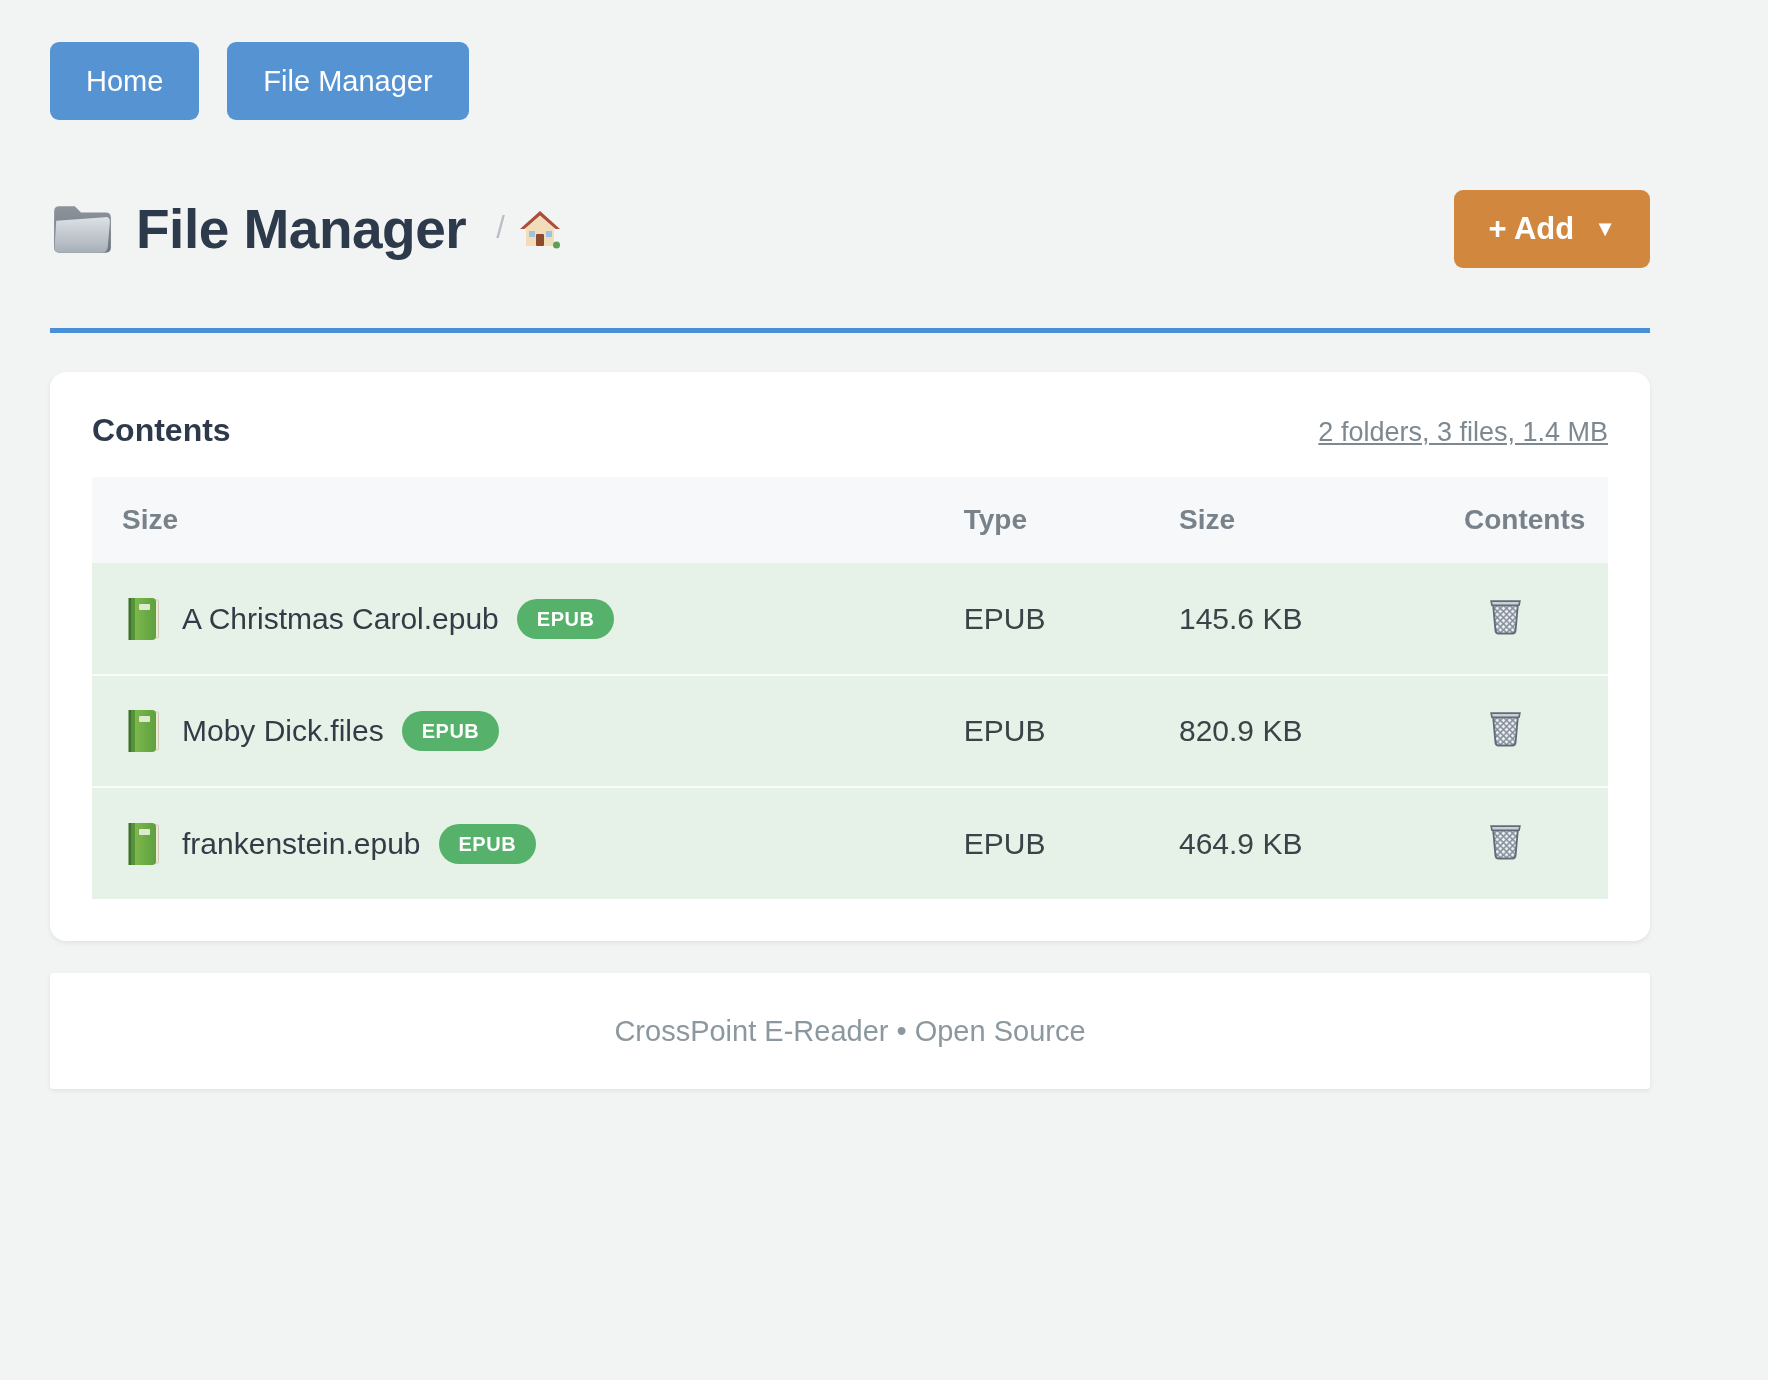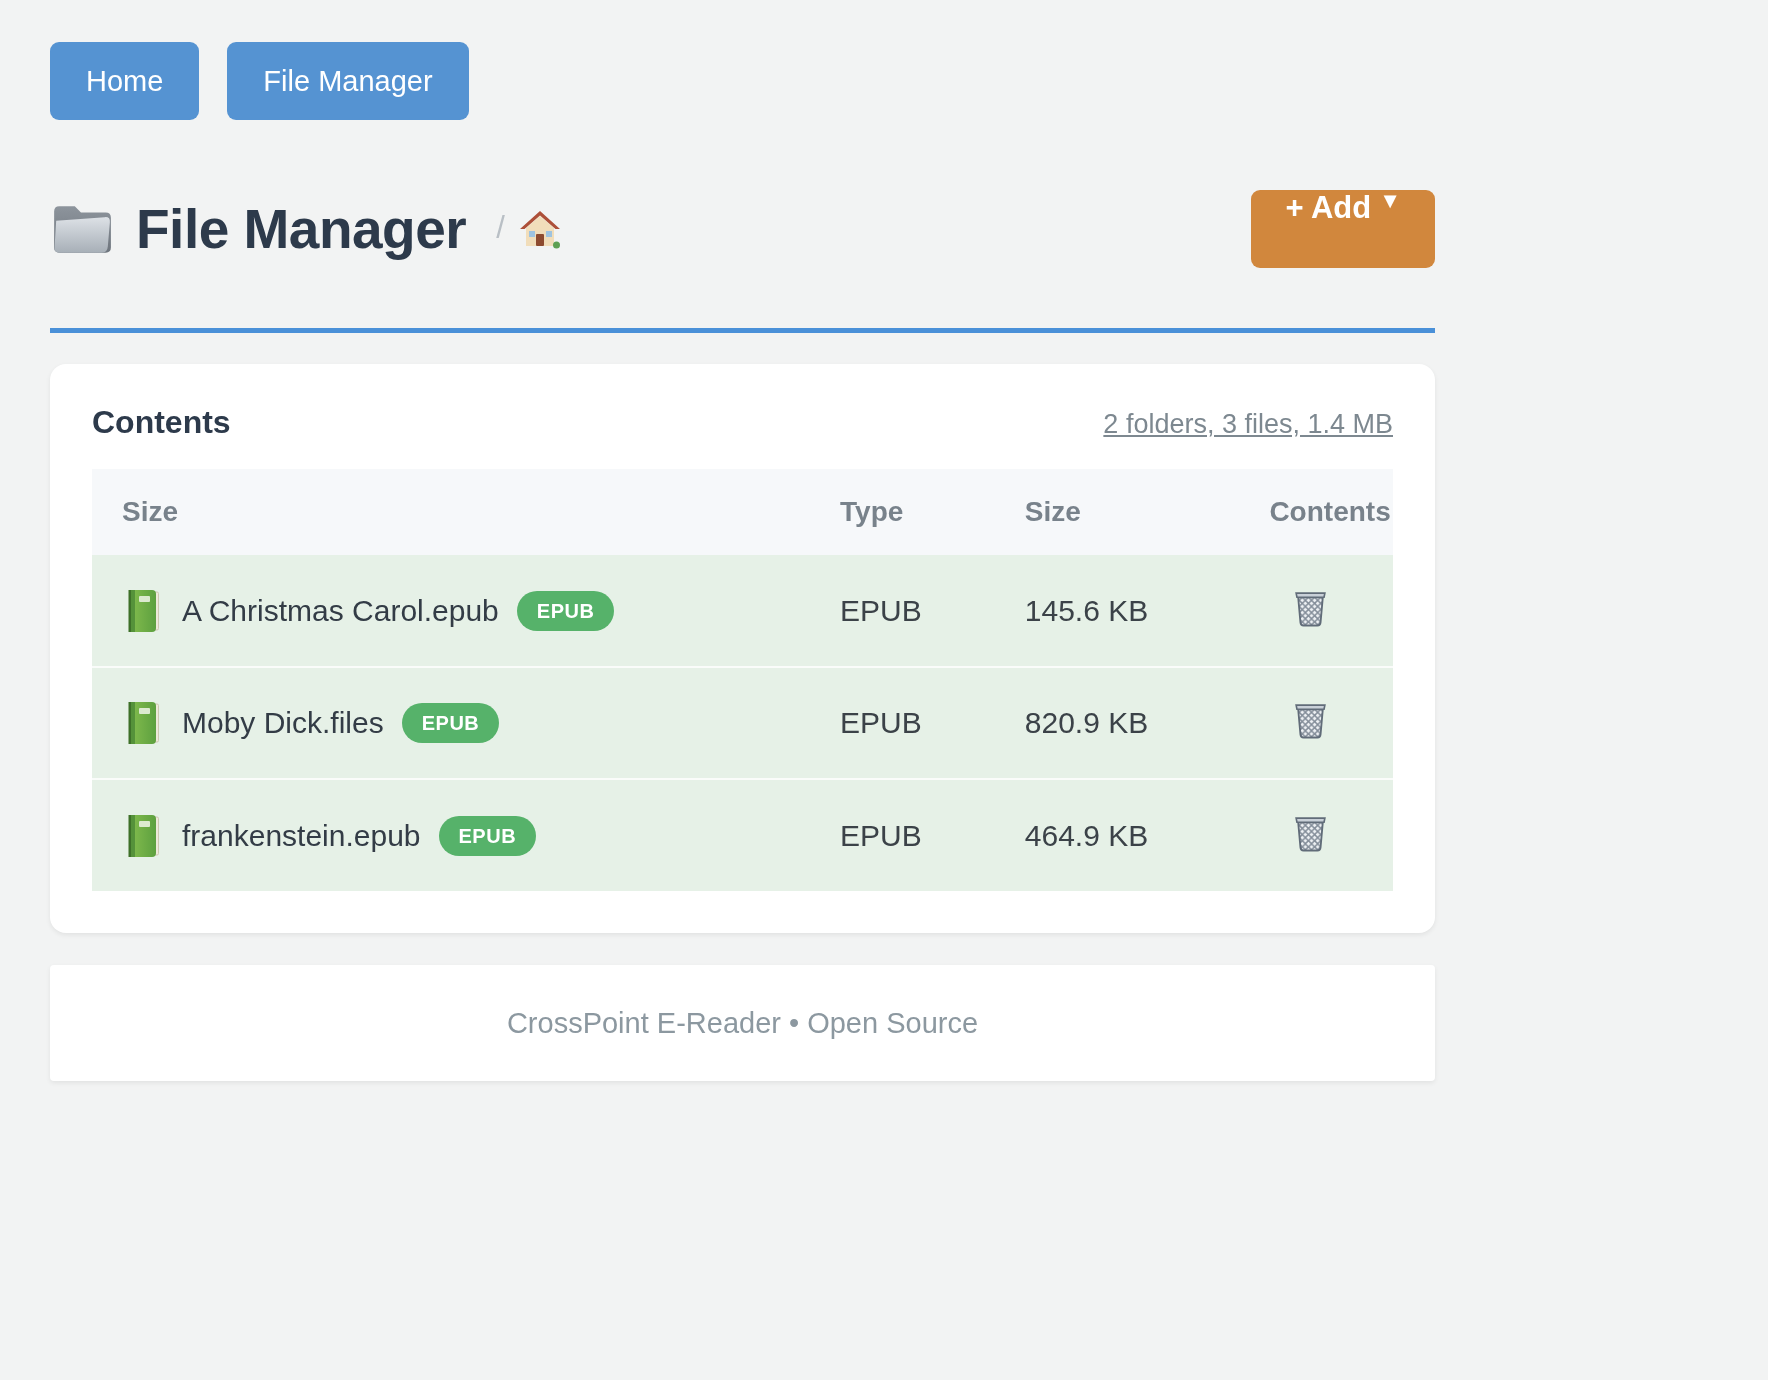--- a/index.html
+++ b/index.html
@@ -15,21 +15,21 @@
     --muted-text:#78828b;
   }
   *{box-sizing:border-box;}
   html,body{margin:0;padding:0;}
   body{
     width:1768px;height:1380px;
     background:var(--page-bg);
     font-family:"Liberation Sans", sans-serif;
     overflow:hidden;
   }
-  .wrap{width:1385px;margin-left:50px;}
+  .wrap{width:1600px;margin-left:50px;}
   
   .top-nav{display:flex;gap:28px;padding-top:42px;}
   .nav-btn{
     background:var(--nav-button);color:#fff;border:none;border-radius:9px;
     height:78px;padding:0 36px;font-size:29px;font-family:inherit;
     display:flex;align-items:center;cursor:pointer;
   }
   
   .page-header{margin-top:70px;display:flex;align-items:center;}
   .title-icon{width:64px;height:56px;display:inline-flex;flex:none;}
@@ -37,28 +37,28 @@
     margin:0 0 0 22px;font-size:55px;font-weight:bold;color:var(--heading-text);
     letter-spacing:-0.5px;line-height:1;
   }
   .crumb{display:flex;align-items:flex-end;margin-left:30px;gap:14px;}
   .crumb-sep{font-size:31px;color:#b9bfc5;line-height:1;padding-bottom:6px;}
   .crumb-home{display:inline-flex;cursor:pointer;text-decoration:none;}
   .crumb-home svg{width:42px;height:40px;}
   .add-btn{
     margin-left:auto;background:var(--add-button);color:#fff;border:none;border-radius:9px;
     height:78px;padding:0 34px;font-size:31px;font-weight:bold;font-family:inherit;
-    display:flex;align-items:flex-start;gap:8px;cursor:pointer;
+    display:flex;align-items:center;gap:20px;cursor:pointer;
   }
   .add-caret{font-size:22px;line-height:1;}
   
   .rule{border:none;height:5px;background:var(--rule);margin:60px 0 0 0;}
   
   .card{
-    margin-top:31px;background:#fff;border-radius:16px;
+    margin-top:39px;background:#fff;border-radius:16px;
     padding:40px 42px 42px 42px;
     box-shadow:0 2px 5px rgba(0,0,0,0.07);
   }
   .card-head{display:flex;align-items:baseline;justify-content:space-between;}
   .card-title{margin:0;font-size:32px;font-weight:bold;color:var(--heading-text);}
   .summary{font-size:27px;color:#7d8890;text-decoration:underline;}
   table{width:100%;border-collapse:collapse;margin-top:28px;table-layout:fixed;}
   col.c-name{width:57.5%;} col.c-type{width:14.2%;} col.c-size{width:18.8%;} col.c-actions{width:9.5%;}
   thead tr{background:#f6f8fa;}
   th{

